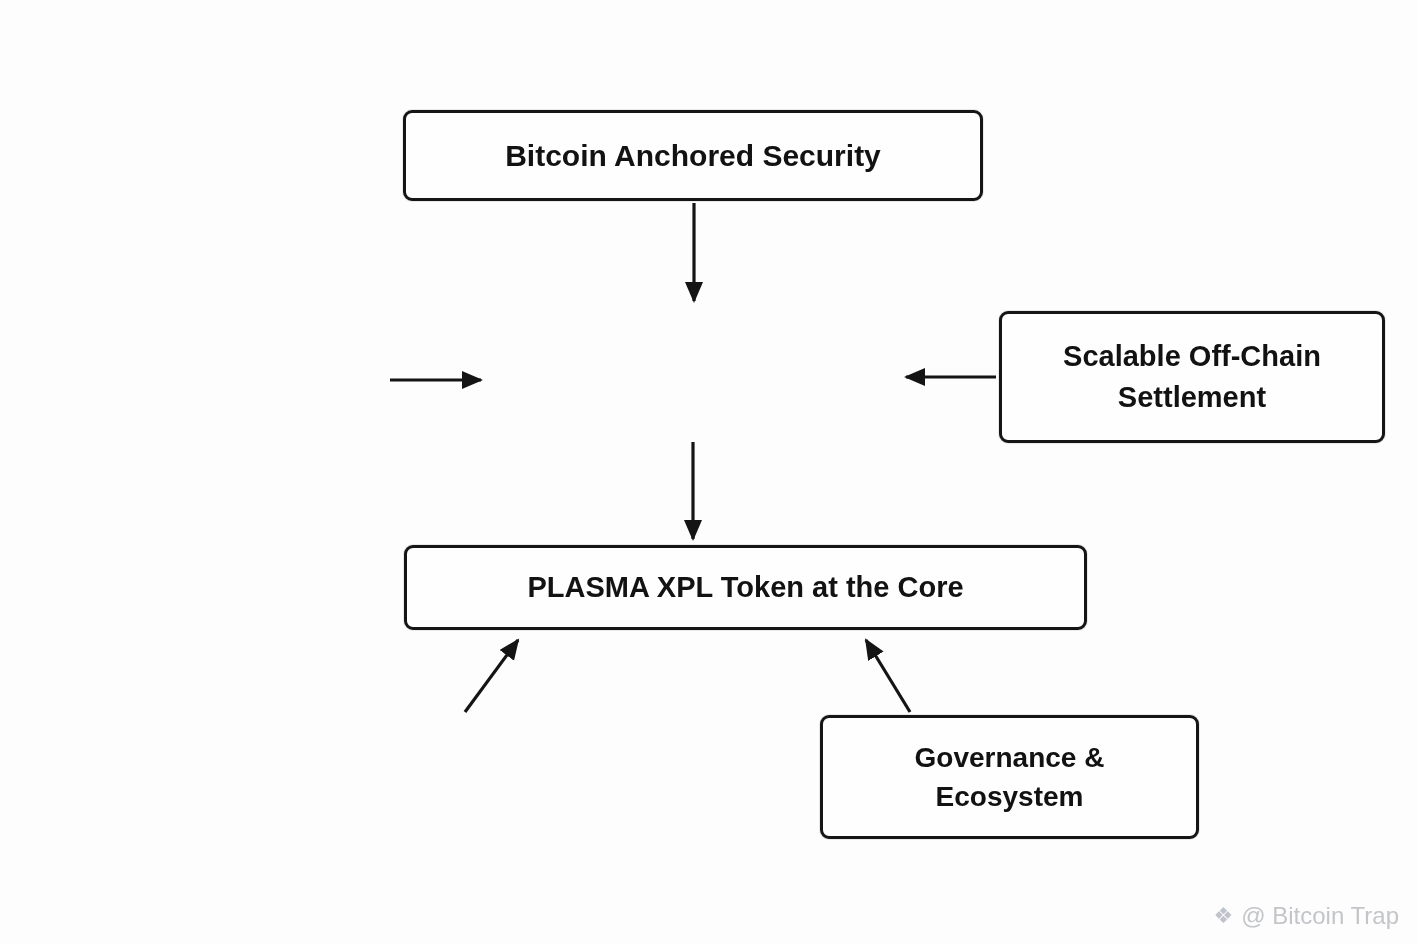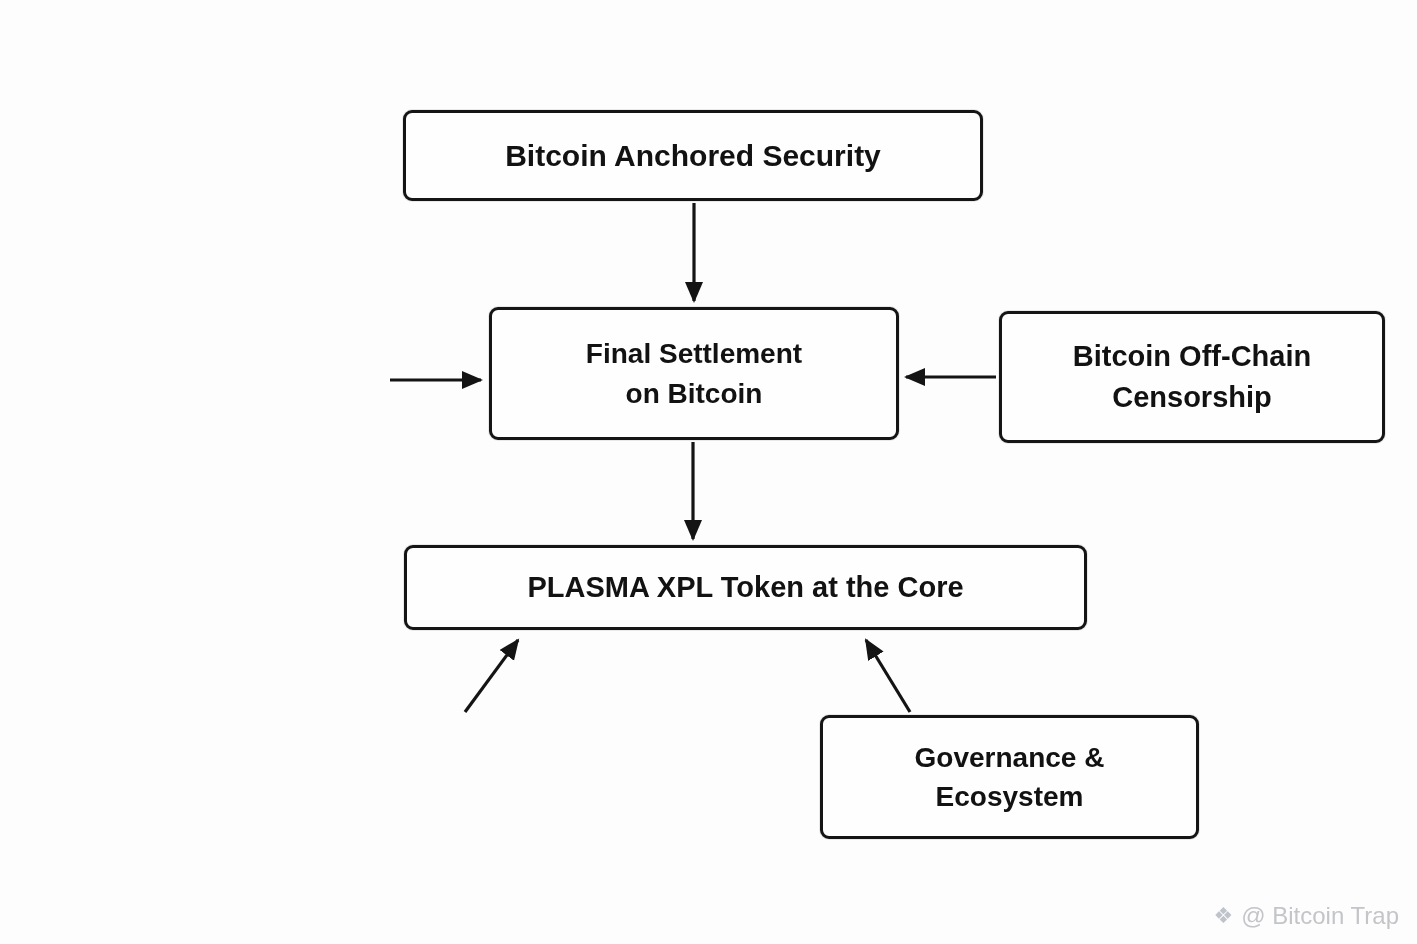--- a/index.html
+++ b/index.html
@@ -85,29 +85,25 @@
     <line x1="996" y1="377" x2="906" y2="377" marker-end="url(#arrowhead)"></line>
     <line x1="693" y1="442" x2="693" y2="539" marker-end="url(#arrowhead)"></line>
     <line x1="465" y1="712" x2="518" y2="640" marker-end="url(#arrowhead)"></line>
     <line x1="910" y1="712" x2="866" y2="640" marker-end="url(#arrowhead)"></line>
   </svg>
 
   <div class="node" id="node-bitcoin">
     <div class="line">Bitcoin Anchored Security</div>
   </div>
 
-  <div class="node" id="node-settlement">
-    <div class="line">Final Settlement</div>
-    <div class="line">on Bitcoin</div>
-  </div>
 
 
   <div class="node" id="node-offchain">
-    <div class="line">Bitcoin Off-Chain</div>
-    <div class="line">Censorship</div>
+    <div class="line">Scalable Off-Chain</div>
+    <div class="line">Settlement</div>
   </div>
 
   <div class="node" id="node-plasma">
     <div class="line">PLASMA XPL Token at the Core</div>
   </div>
 
 
   <div class="node" id="node-governance">
     <div class="line">Governance &amp;</div>
     <div class="line">Ecosystem</div>

